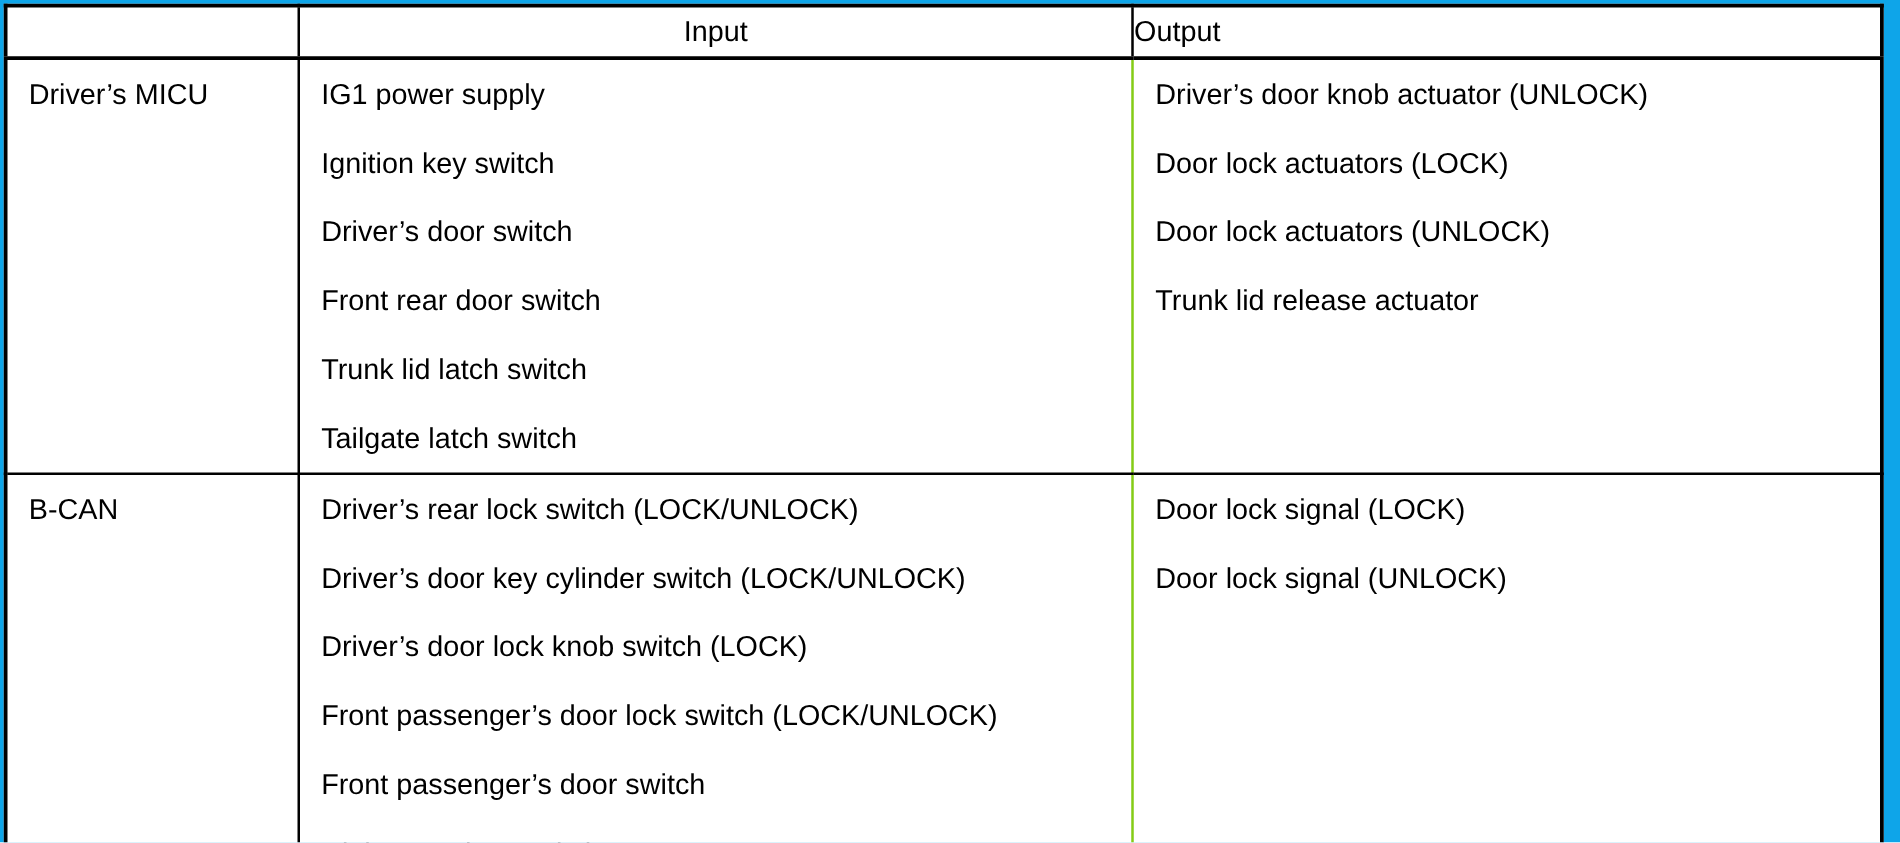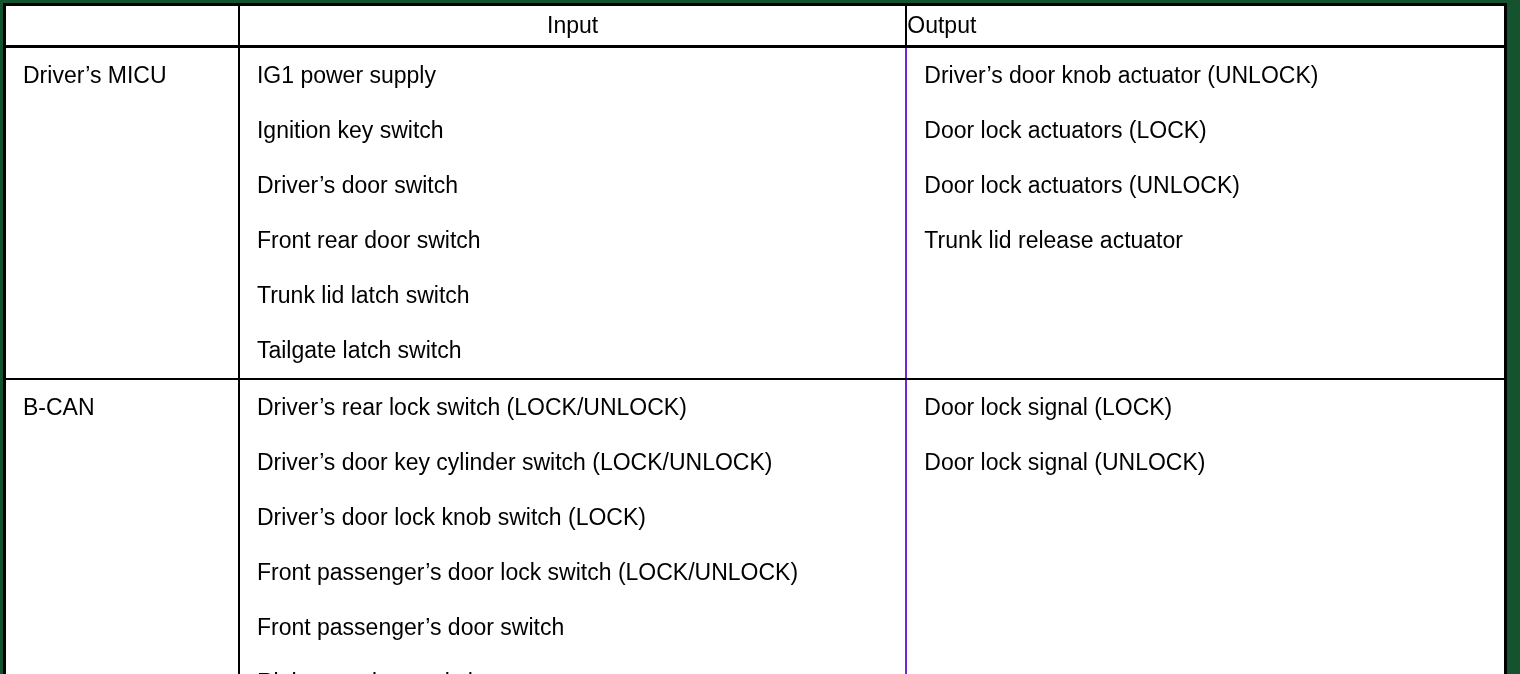--- a/index.html
+++ b/index.html
@@ -11,21 +11,21 @@
   body {
     font-family: "Liberation Sans", sans-serif;
     color: #000000;
     -webkit-font-smoothing: none;
   }
 
   .page {
     position: relative;
     width: 1520px;
     height: 674px;
-    background: #14532d;
+    background: #0ea5e9;
     overflow: hidden;
   }
 
   
   .io-table {
     position: absolute;
     left: 3px;
     top: 3px;
     width: 1504px;
     height: 659px;
@@ -72,21 +72,21 @@
   .io-table tbody td {
     font-size: 23px;
     line-height: 55px;
     padding-left: 17px;
     padding-right: 6px;
   }
   .io-table tbody td.c-system {
     border-right: 2px solid #000000;
   }
   .io-table tbody td.c-input {
-    border-right: 2px solid #6d28d9;
+    border-right: 2px solid #84cc16;
     border-radius: 18px;
   }
 
   .io-table tbody tr.row-micu td {
     height: 312px;
     border-bottom: 2px solid #000000;
   }
   .io-table tbody tr.row-bcan td {
     height: 305px;
   }

